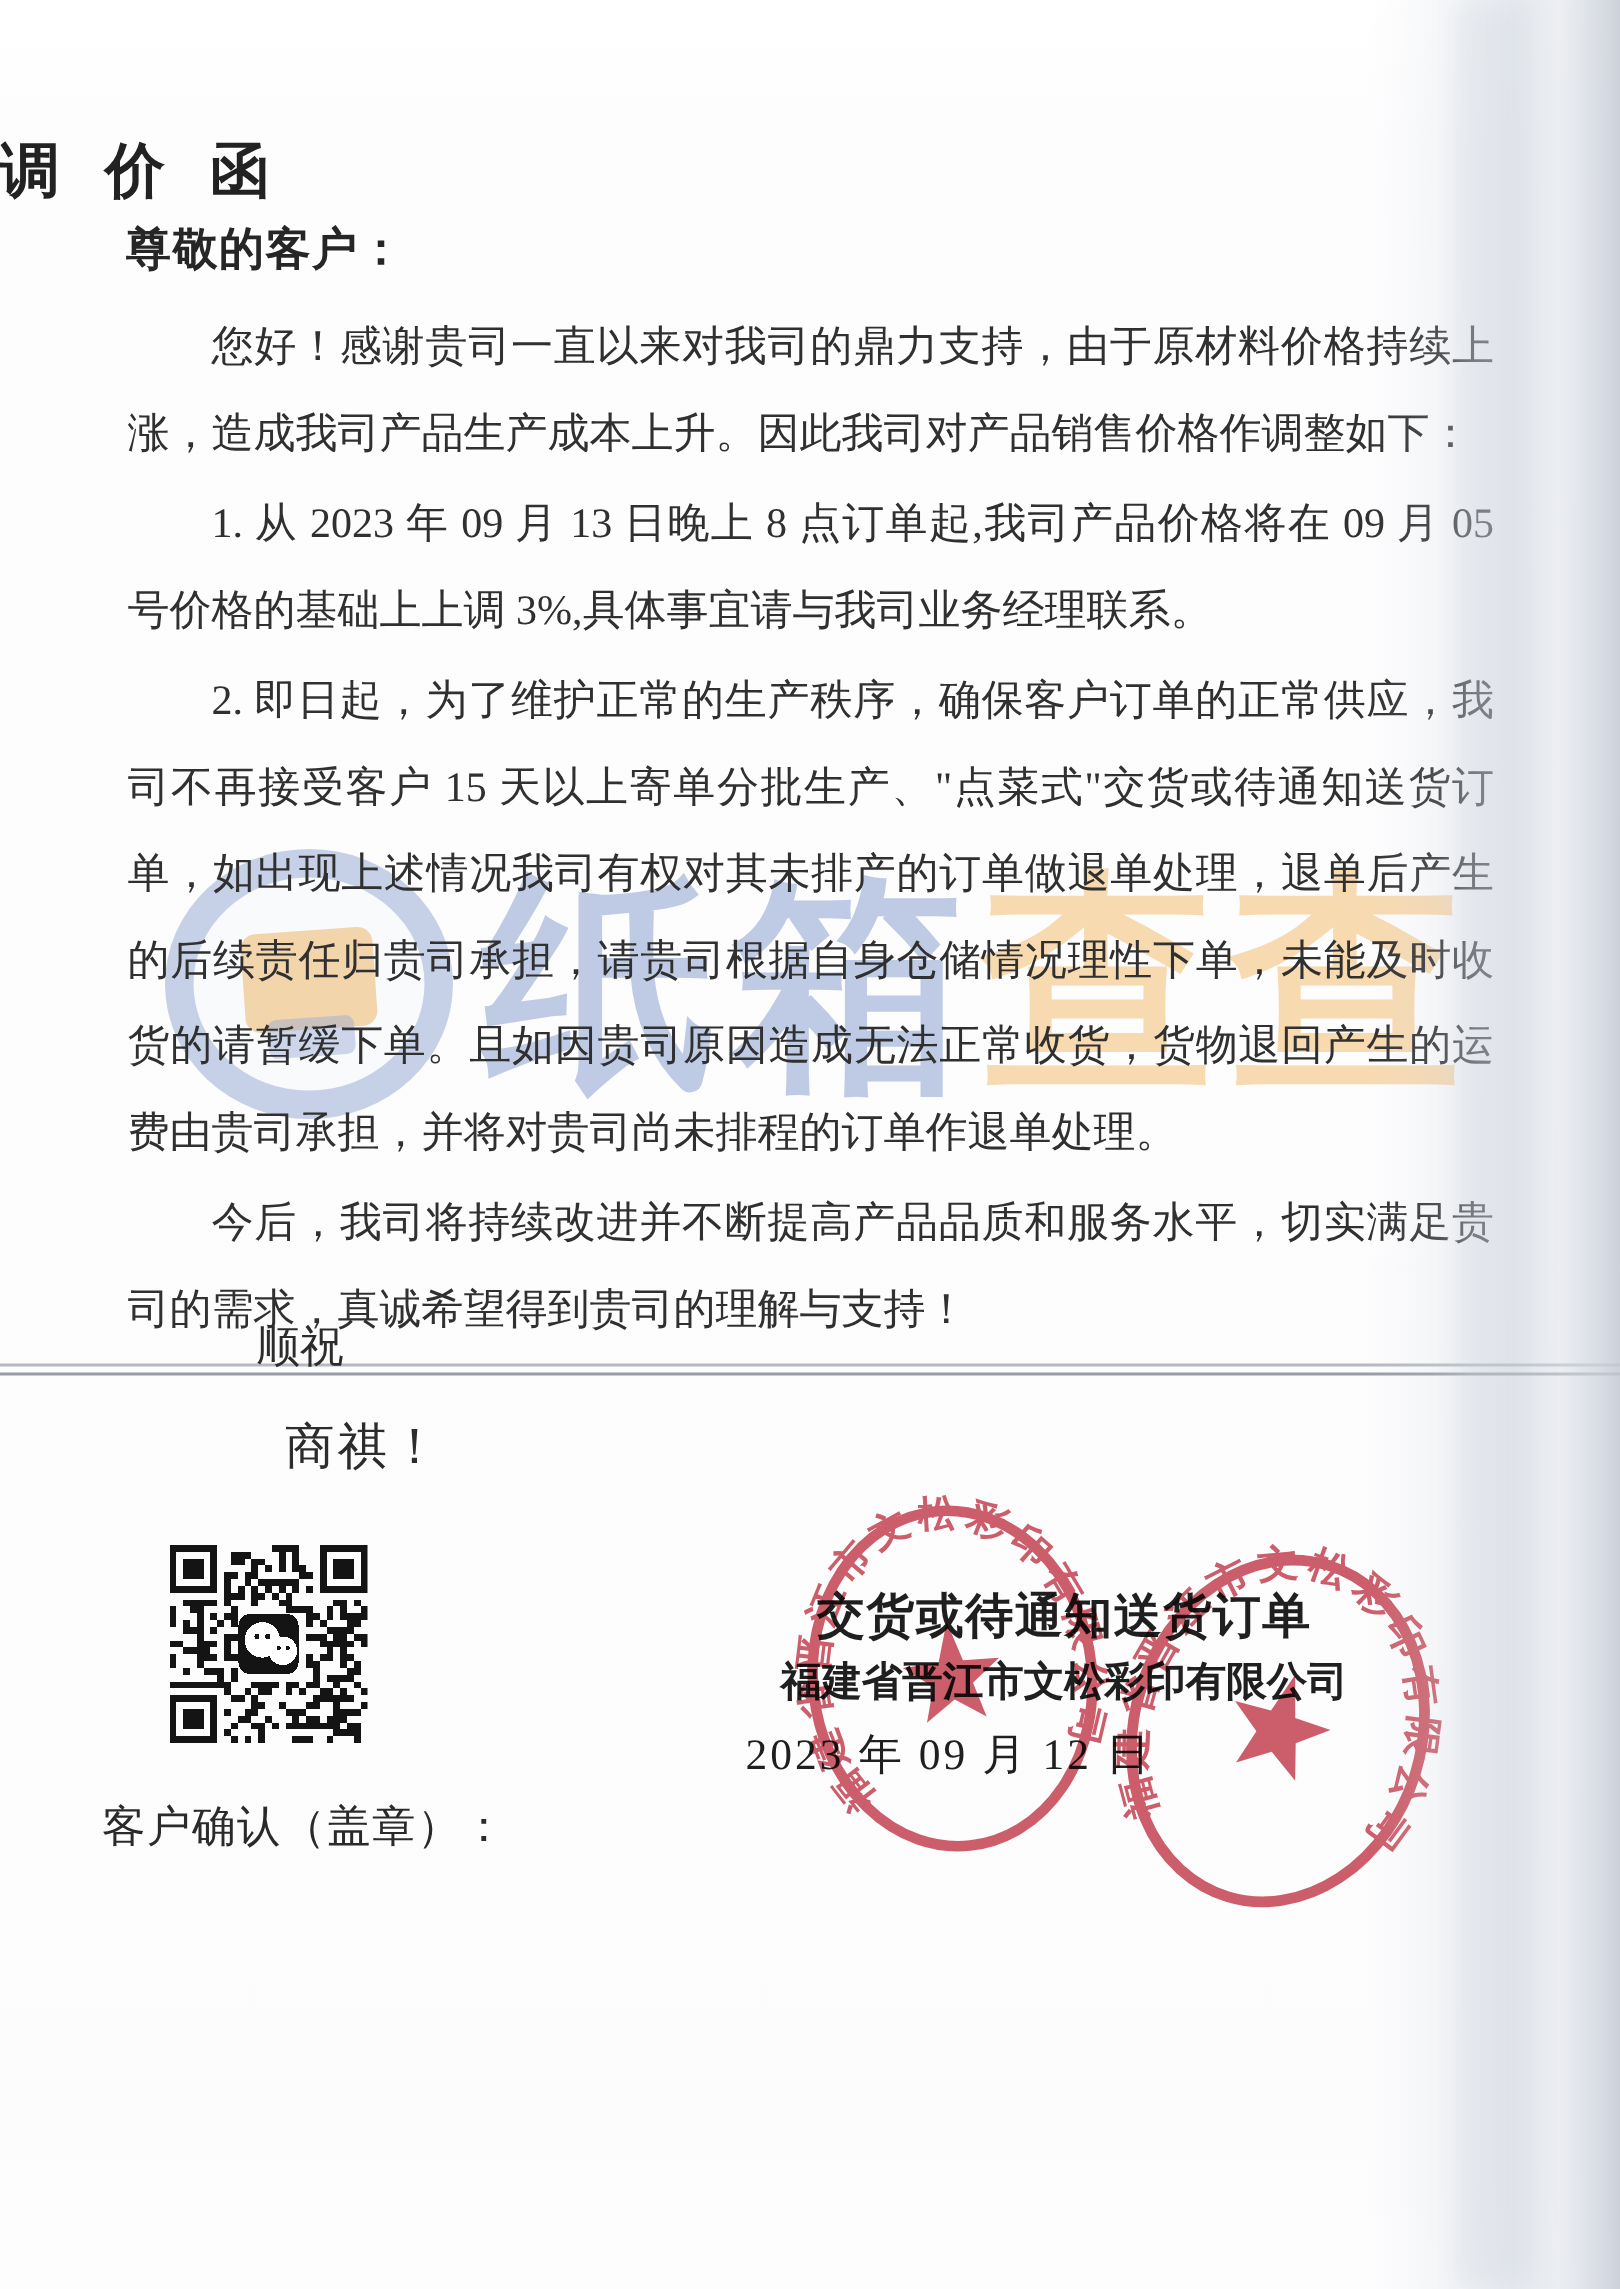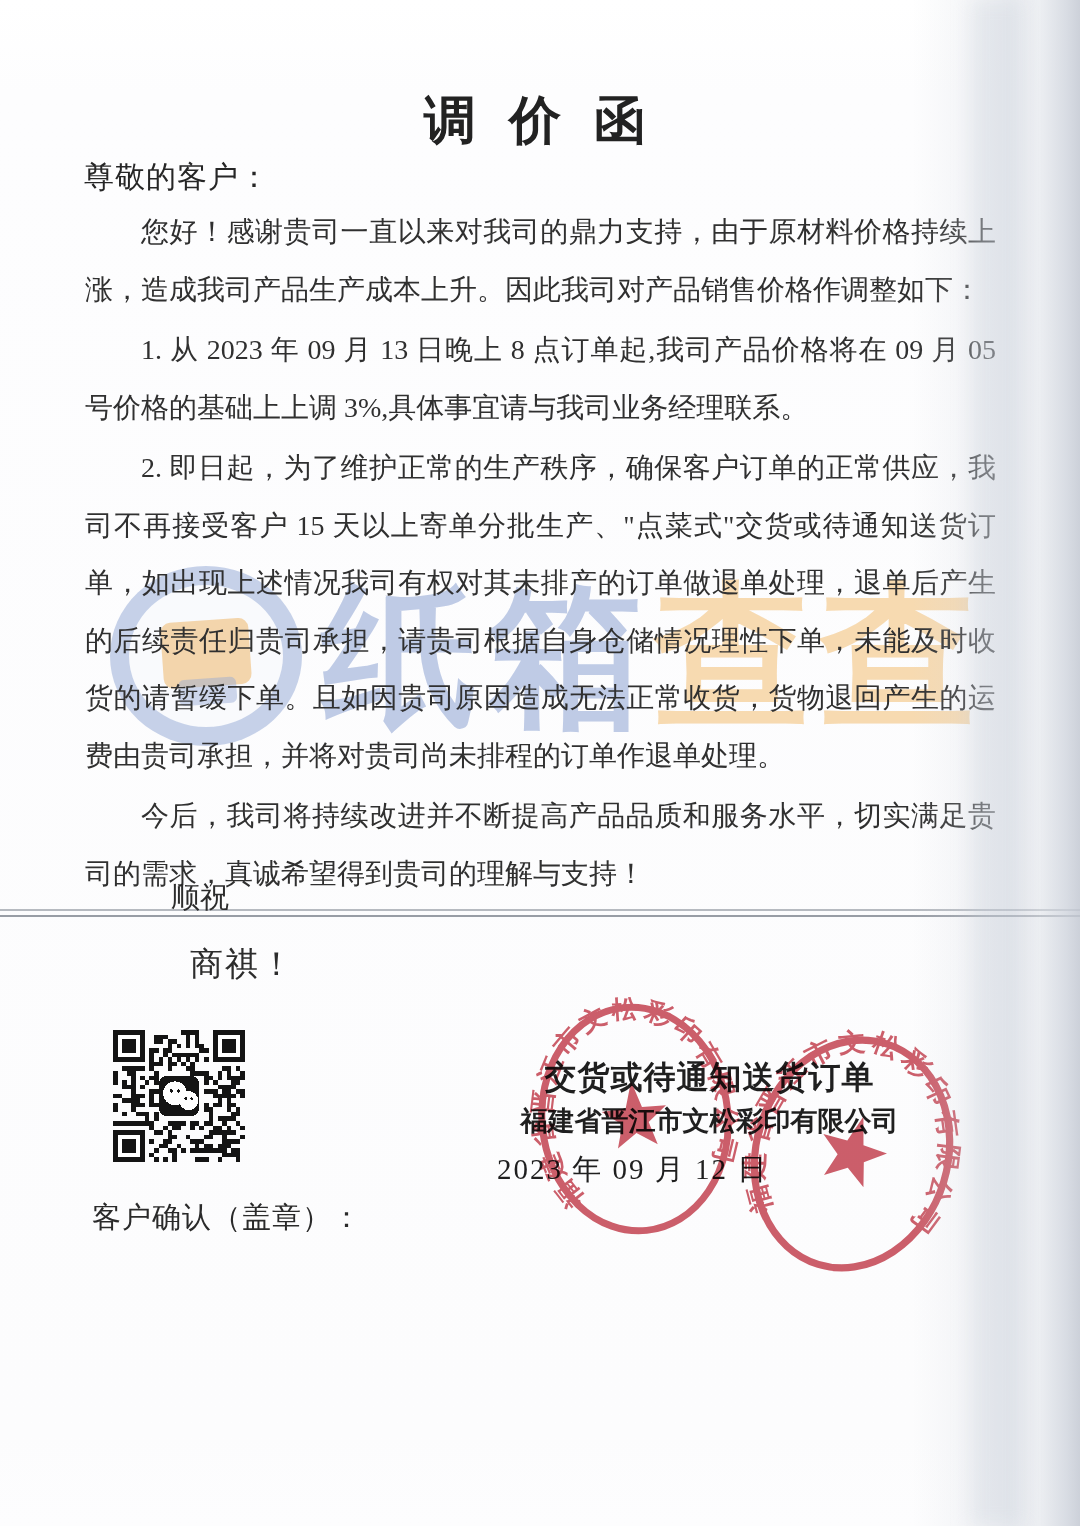--- a/index.html
+++ b/index.html
@@ -43,38 +43,38 @@
     background:rgba(148,169,213,0.45);border-radius:6px;
   }
   .wm-text{
     font-family:"Liberation Sans","DejaVu Sans",sans-serif;font-weight:700;
     font-size:156px;line-height:156px;letter-spacing:10px;white-space:nowrap;
   }
   .wm-blue{color:rgba(150,170,214,0.60);}
   .wm-orange{color:rgba(242,186,106,0.52);}
   
   .title{
-    position:absolute;left:0;top:86px;width:100%;margin:0;text-align:center;z-index:2;
-    font-size:52px;font-weight:600;letter-spacing:10px;color:#222;
+    position:absolute;left:0;top:86px;width:100%;margin:0;text-align:left;z-index:2;
+    font-size:40px;font-weight:600;letter-spacing:10px;color:#222;
   }
   .salutation{
-    position:absolute;left:84px;top:157px;z-index:2;
-    font-size:30px;font-weight:400;color:#262626;letter-spacing:1px;
+    position:absolute;left:84px;top:146px;z-index:2;
+    font-size:30px;font-weight:700;color:#262626;letter-spacing:1px;
   }
   .body-text{
     position:absolute;left:85px;top:203px;width:911px;z-index:2;
     font-size:28px;line-height:57.5px;text-align:justify;color:#303030;
   }
   .body-text p{margin:0 0 3px 0;text-indent:2em;}
   .shunzhu{position:absolute;left:132px;top:878px;z-index:2;font-size:29px;color:#2c2c2c;margin-left:39px;}
   .rule{position:absolute;left:0;width:1080px;z-index:1;}
   .rule1{top:909px;height:2px;background:#b6bac0;}
   .rule2{top:915px;height:2px;background:#989da5;}
   .shangqi{position:absolute;left:190px;top:942px;z-index:2;font-size:33px;color:#2c2c2c;letter-spacing:2px;}
-  .confirm{position:absolute;left:68px;top:1198px;z-index:2;font-size:29px;color:#2a2a2a;letter-spacing:1px;margin-left:24px;}
+  .confirm{position:absolute;left:68px;top:1198px;z-index:2;font-size:29px;color:#2a2a2a;letter-spacing:1px;}
   
   .sig1{position:absolute;left:497px;top:1056px;width:425px;text-align:center;z-index:2;
         font-size:32px;font-weight:600;color:#1f1f1f;letter-spacing:1px;white-space:nowrap;}
   .sig2{position:absolute;left:497px;top:1103px;width:425px;text-align:center;z-index:2;
         font-size:27px;font-weight:600;color:#1f1f1f;white-space:nowrap;}
   .sig3{position:absolute;left:497px;top:1150px;width:425px;text-align:left;z-index:2;
         font-size:29px;font-weight:400;color:#1f1f1f;letter-spacing:2px;white-space:nowrap;}
   
   .stamp{position:absolute;z-index:3;mix-blend-mode:multiply;opacity:0.84;}
   .stamp-left{left:515px;top:988px;}

